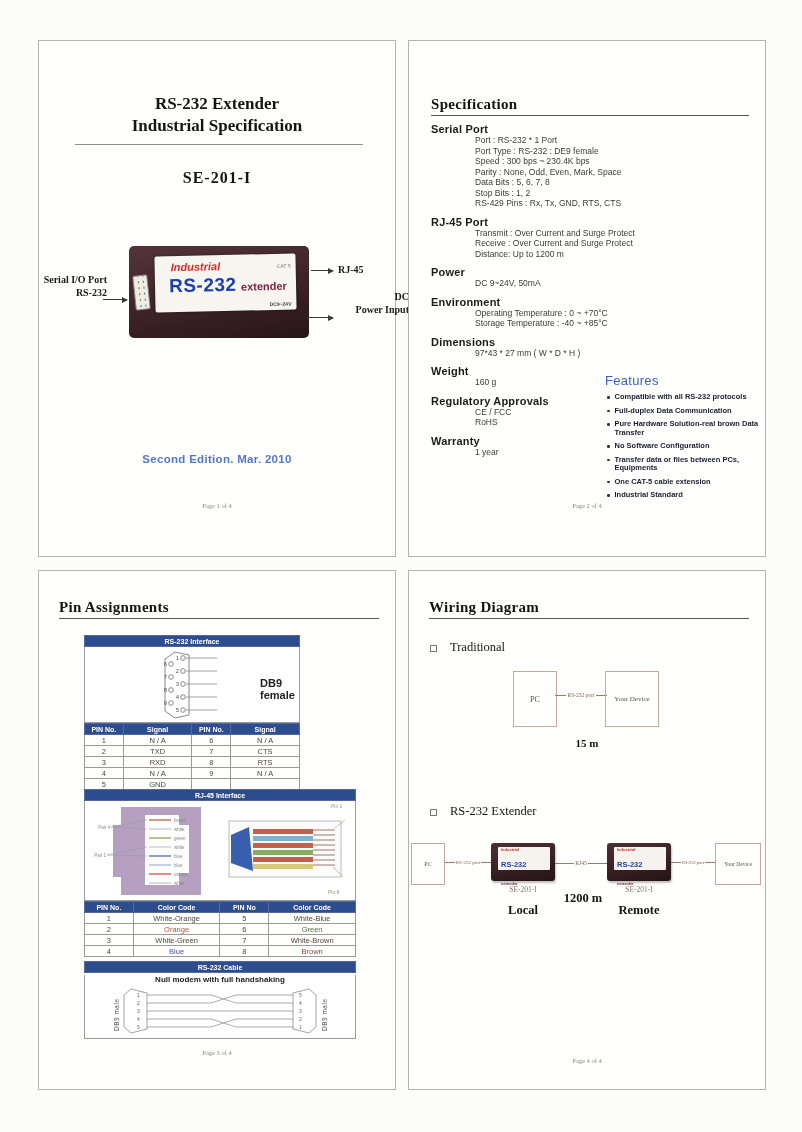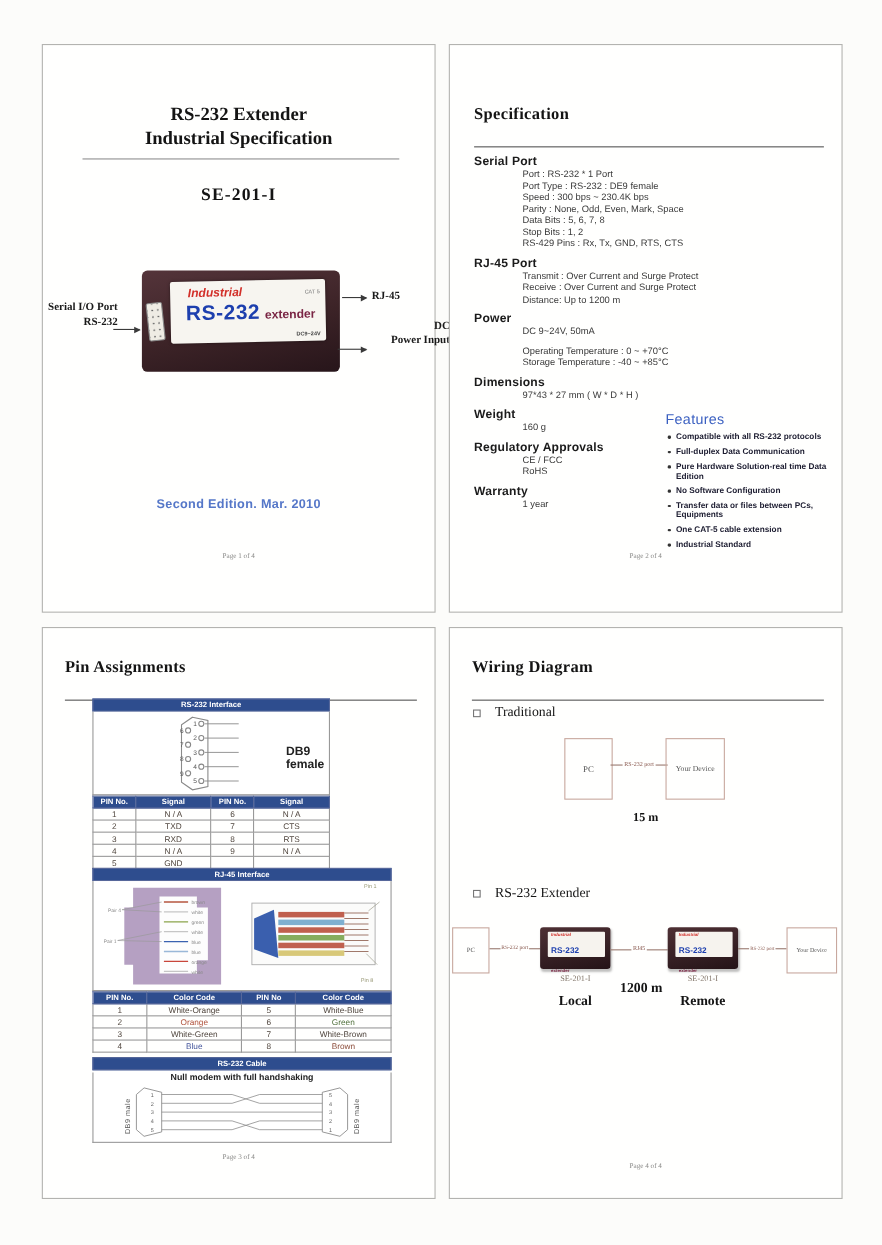--- a/index.html
+++ b/index.html
@@ -25,21 +25,21 @@
   .dev-ext{color:#7a2544;font-weight:bold;font-size:11px}
   .dev-pwr{position:absolute;right:5px;bottom:3px;color:#444;font-size:5px;font-weight:bold}
   .dev-db9{position:absolute;left:5px;top:29px;width:15px;height:35px;background-color:#efece4;border:1px solid #888;border-radius:2px;transform:rotate(-6deg);background-image:radial-gradient(circle,#666 .7px,transparent 1px);background-size:5px 6px;background-position:2px 3px}
   .co{font-weight:bold;font-size:10px;line-height:13px;text-align:right;color:#1a1a1a}
   .arrow{height:0;border-top:1px solid #3a3a3a}
   .arrow::after{content:"";position:absolute;right:-1px;top:-3.5px;width:0;height:0;border-left:6px solid #3a3a3a;border-top:3px solid transparent;border-bottom:3px solid transparent}
   .edition{text-align:center;font-weight:bold;font-size:11.5px;color:#5577c8;letter-spacing:.3px}
   .pfoot{position:absolute;left:0;width:100%;text-align:center;font-family:"Liberation Serif",serif;font-size:6.5px;color:#8a8a88}
 
   
-  .h2{font-family:"Liberation Serif",serif;font-size:15px;font-weight:bold;color:#141414;border-bottom:1.5px solid #555;padding-bottom:20px;letter-spacing:.3px}
+  .h2{font-family:"Liberation Serif",serif;font-size:15px;font-weight:bold;color:#141414;border-bottom:1.5px solid #555;padding-bottom:2px;letter-spacing:.3px}
   .spec-sec{margin-top:7px}
   .spec-title{font-weight:bold;font-size:11px;color:#1b1b1b;letter-spacing:.2px}
   .spec-line{font-size:8.5px;color:#3a3a3a;margin-left:44px;line-height:10.5px}
   .feat{background:transparent}
   .feat-title{font-size:13px;color:#3a5fc0;letter-spacing:.3px;margin-bottom:5px}
   .feat-item{display:flex;align-items:flex-start;margin-bottom:5px}
   .feat-item .dot{width:2.5px;height:2.5px;border-radius:50%;background:#333;margin:3px 5px 0 2px;flex:none}
   .feat-item span.ft{font-size:7.5px;font-weight:600;color:#1c1c30;line-height:8.5px}
 
   
@@ -132,20 +132,21 @@
       <div class="spec-line">Receive : Over Current and Surge Protect</div>
       <div class="spec-line">Distance: Up to 1200 m</div>
     </div>
 
     <div class="spec-sec">
       <div class="spec-title">Power</div>
       <div class="spec-line">DC 9~24V, 50mA</div>
     </div>
 
     <div class="spec-sec">
+      <div class="spec-title">Environment</div>
       <div class="spec-line">Operating Temperature : 0 ~ +70°C</div>
       <div class="spec-line">Storage Temperature : -40 ~ +85°C</div>
     </div>
 
     <div class="spec-sec">
       <div class="spec-title">Dimensions</div>
       <div class="spec-line">97*43 * 27 mm ( W * D * H )</div>
     </div>
 
     <div class="spec-sec">
@@ -170,21 +171,21 @@
     <div class="feat-item">
         <span class="dot"></span>
         <span class="ft">Compatible with all RS-232 protocols</span>
       </div>
     <div class="feat-item">
         <span class="dot"></span>
         <span class="ft">Full-duplex Data Communication</span>
       </div>
     <div class="feat-item">
         <span class="dot"></span>
-        <span class="ft">Pure Hardware Solution-real time Data Edition</span>
+        <span class="ft">Pure Hardware Solution-real brown Data Transfer</span>
       </div>
     <div class="feat-item">
         <span class="dot"></span>
         <span class="ft">No Software Configuration</span>
       </div>
     <div class="feat-item">
         <span class="dot"></span>
         <span class="ft">Transfer data or files between PCs, Equipments</span>
       </div>
     <div class="feat-item">

